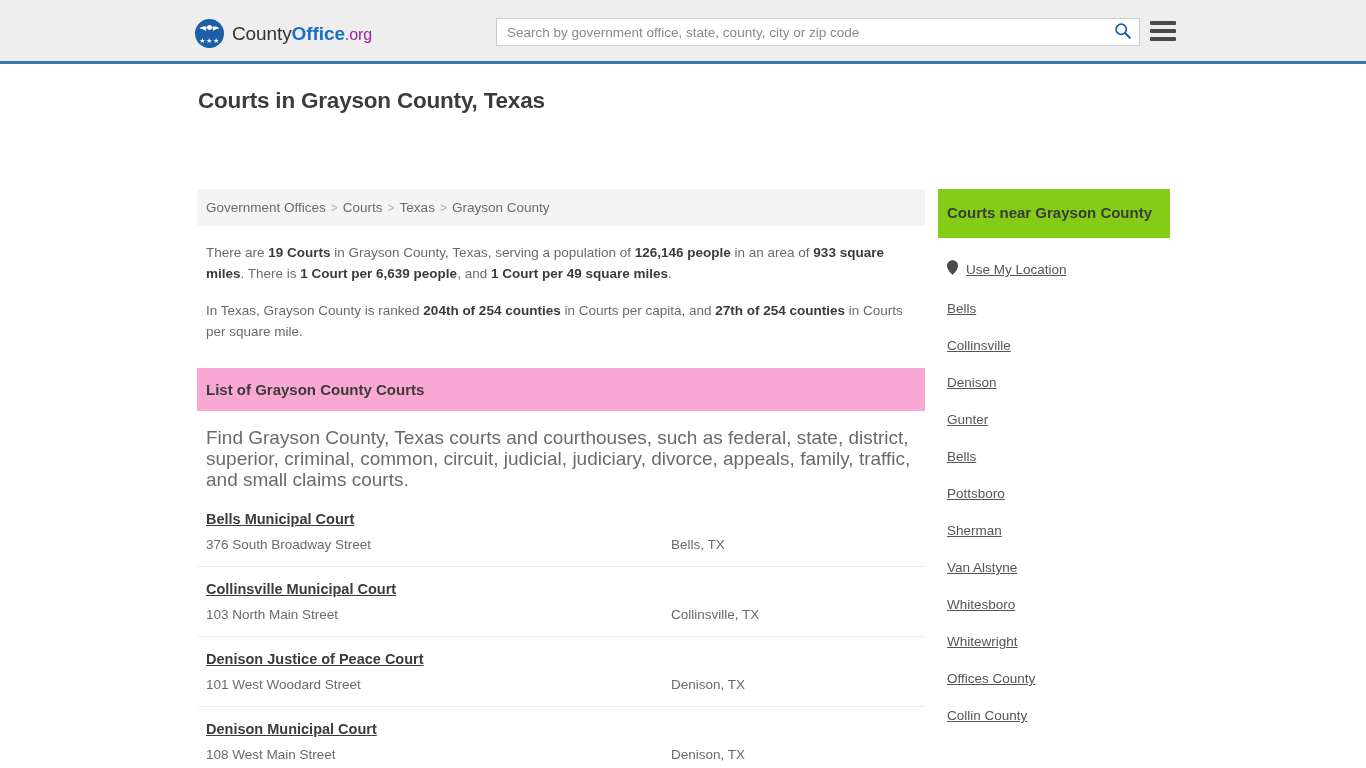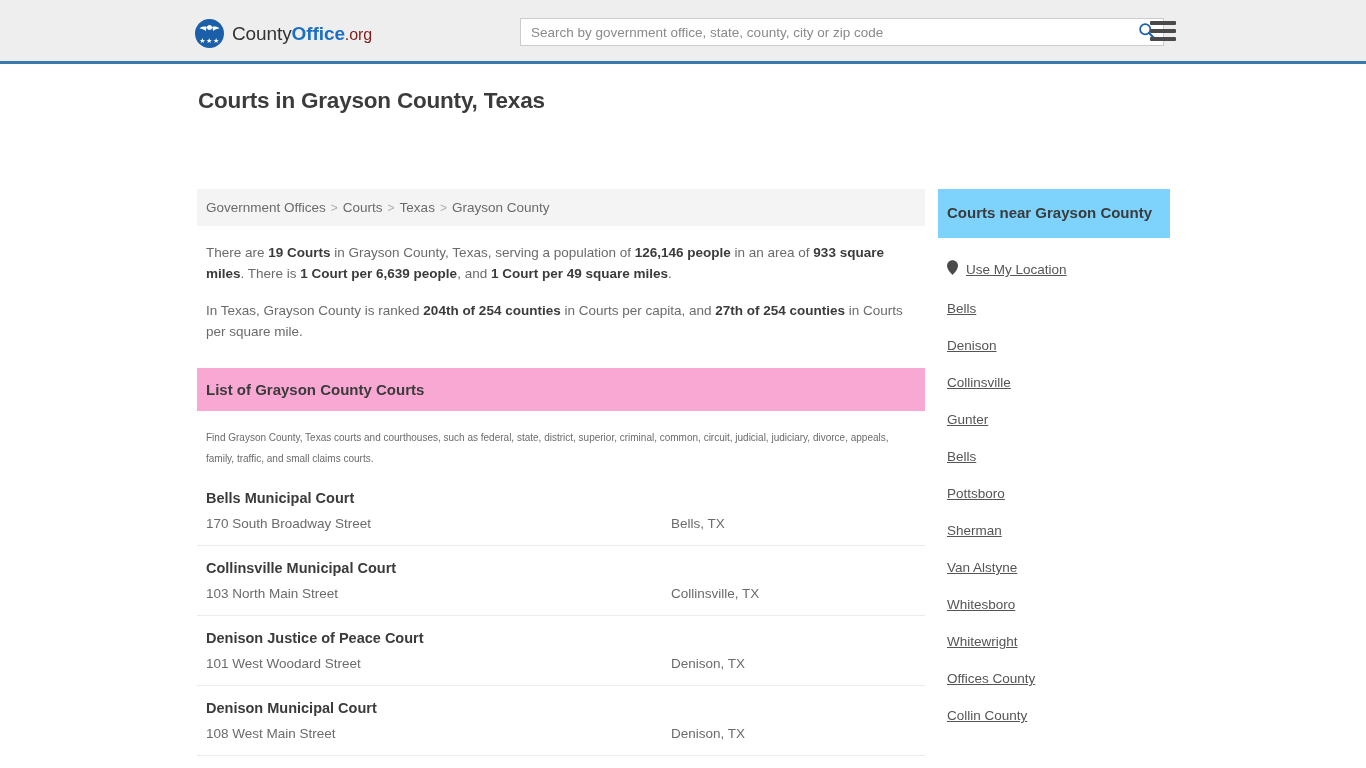--- a/index.html
+++ b/index.html
@@ -53,25 +53,25 @@
     letter-spacing: 0.5px;
     line-height: 7px;
   }
   .logo-text {
     font-size: 19px;
     color: #333333;
     letter-spacing: -0.1px;
     white-space: nowrap;
   }
   .logo-text .office { color: #1a6fc4; font-weight: bold; }
-  .logo-text .org { color: #7f1d1d; font-size: 16px; }
+  .logo-text .org { color: #a21caf; font-size: 16px; }
 
   .search-wrap {
     position: absolute;
-    left: 520px;
+    left: 496px;
     top: 18px;
     width: 644px;
     height: 28px;
     background: #ffffff;
     border: 1px solid #cccccc;
     display: flex;
     align-items: center;
   }
   .search-input {
     flex: 1 1 auto;
@@ -170,52 +170,53 @@
     background: #f9a8d4;
     margin-top: 26px;
     padding: 13px 9px;
     font-size: 15px;
     font-weight: bold;
     color: #3b3b3b;
   }
   .section-desc {
     padding: 0 9px;
     margin: 16px 0 0 0;
-    font-size: 10px;
+    font-size: 19px;
     line-height: 21px;
     color: #6b6b6b;
   }
 
   
   .court-list { margin-top: 20px; }
   .court-row {
     padding: 0 9px 12px 9px;
     border-bottom: 1px solid #ececec;
   }
   .court-row + .court-row { padding-top: 13px; }
   .court-name {
     display: inline-block;
     font-size: 14.5px;
     font-weight: bold;
     color: #3b3b3b;
+    text-decoration: underline;
     margin-bottom: 8px;
     cursor: pointer;
   }
   .court-meta {
     display: flex;
     font-size: 13.5px;
     color: #6b6b6b;
     line-height: 19px;
   }
   .court-addr { width: 465px; flex: 0 0 465px; }
   .court-city { flex: 1 1 auto; }
 
   
   .side-head {
-    background: #7dd3fc;
+    background: #84cc16;
     padding: 13px 9px 14px 9px;
     font-size: 15px;
     font-weight: bold;
     color: #3b3b3b;
     line-height: 22px;
   }
   .side-links { padding: 0 9px; }
   .side-link-row {
     display: flex;
     align-items: center;
@@ -279,21 +280,21 @@
     <div class="intro">
       <p>There are <strong>19 Courts</strong> in Grayson County, Texas, serving a population of <strong>126,146 people</strong> in an area of <strong>933 square miles</strong>. There is <strong>1 Court per 6,639 people</strong>, and <strong>1 Court per 49 square miles</strong>.</p>
       <p>In Texas, Grayson County is ranked <strong>204th of 254 counties</strong> in Courts per capita, and <strong>27th of 254 counties</strong> in Courts per square mile.</p>
     </div>
 
     <div class="section-bar">List of Grayson County Courts</div>
     <p class="section-desc">Find Grayson County, Texas courts and courthouses, such as federal, state, district, superior, criminal, common, circuit, judicial, judiciary, divorce, appeals, family, traffic, and small claims courts.</p>
 
     <div class="court-list">
         <div class="court-row"><a class="court-name">Bells Municipal Court</a><div class="court-meta">
-            <span class="court-addr">170 South Broadway Street</span>
+            <span class="court-addr">376 South Broadway Street</span>
             <span class="court-city">Bells, TX</span>
           </div></div>
         <div class="court-row"><a class="court-name">Collinsville Municipal Court</a><div class="court-meta">
             <span class="court-addr">103 North Main Street</span>
             <span class="court-city">Collinsville, TX</span>
           </div></div>
         <div class="court-row"><a class="court-name">Denison Justice of Peace Court</a><div class="court-meta">
             <span class="court-addr">101 West Woodard Street</span>
             <span class="court-city">Denison, TX</span>
           </div></div>
@@ -313,24 +314,24 @@
           <svg width="11" height="15" viewBox="0 0 12 16" xmlns="http://www.w3.org/2000/svg">
             <path d="M6 0 C2.7 0 0 2.7 0 6 C0 10.5 6 16 6 16 C6 16 12 10.5 12 6 C12 2.7 9.3 0 6 0 Z" fill="#4a4a4a"></path>
           </svg>
         </span>
         <span class="side-link">Use My Location</span>
       </div>
     <div class="side-link-row">
           <a class="side-link">Bells</a>
         </div>
         <div class="side-link-row">
+          <a class="side-link">Collinsville</a>
+        </div>
+        <div class="side-link-row">
           <a class="side-link">Denison</a>
-        </div>
-        <div class="side-link-row">
-          <a class="side-link">Collinsville</a>
         </div>
         <div class="side-link-row">
           <a class="side-link">Gunter</a>
         </div>
         <div class="side-link-row">
           <a class="side-link">Bells</a>
         </div>
         <div class="side-link-row">
           <a class="side-link">Pottsboro</a>
         </div>

